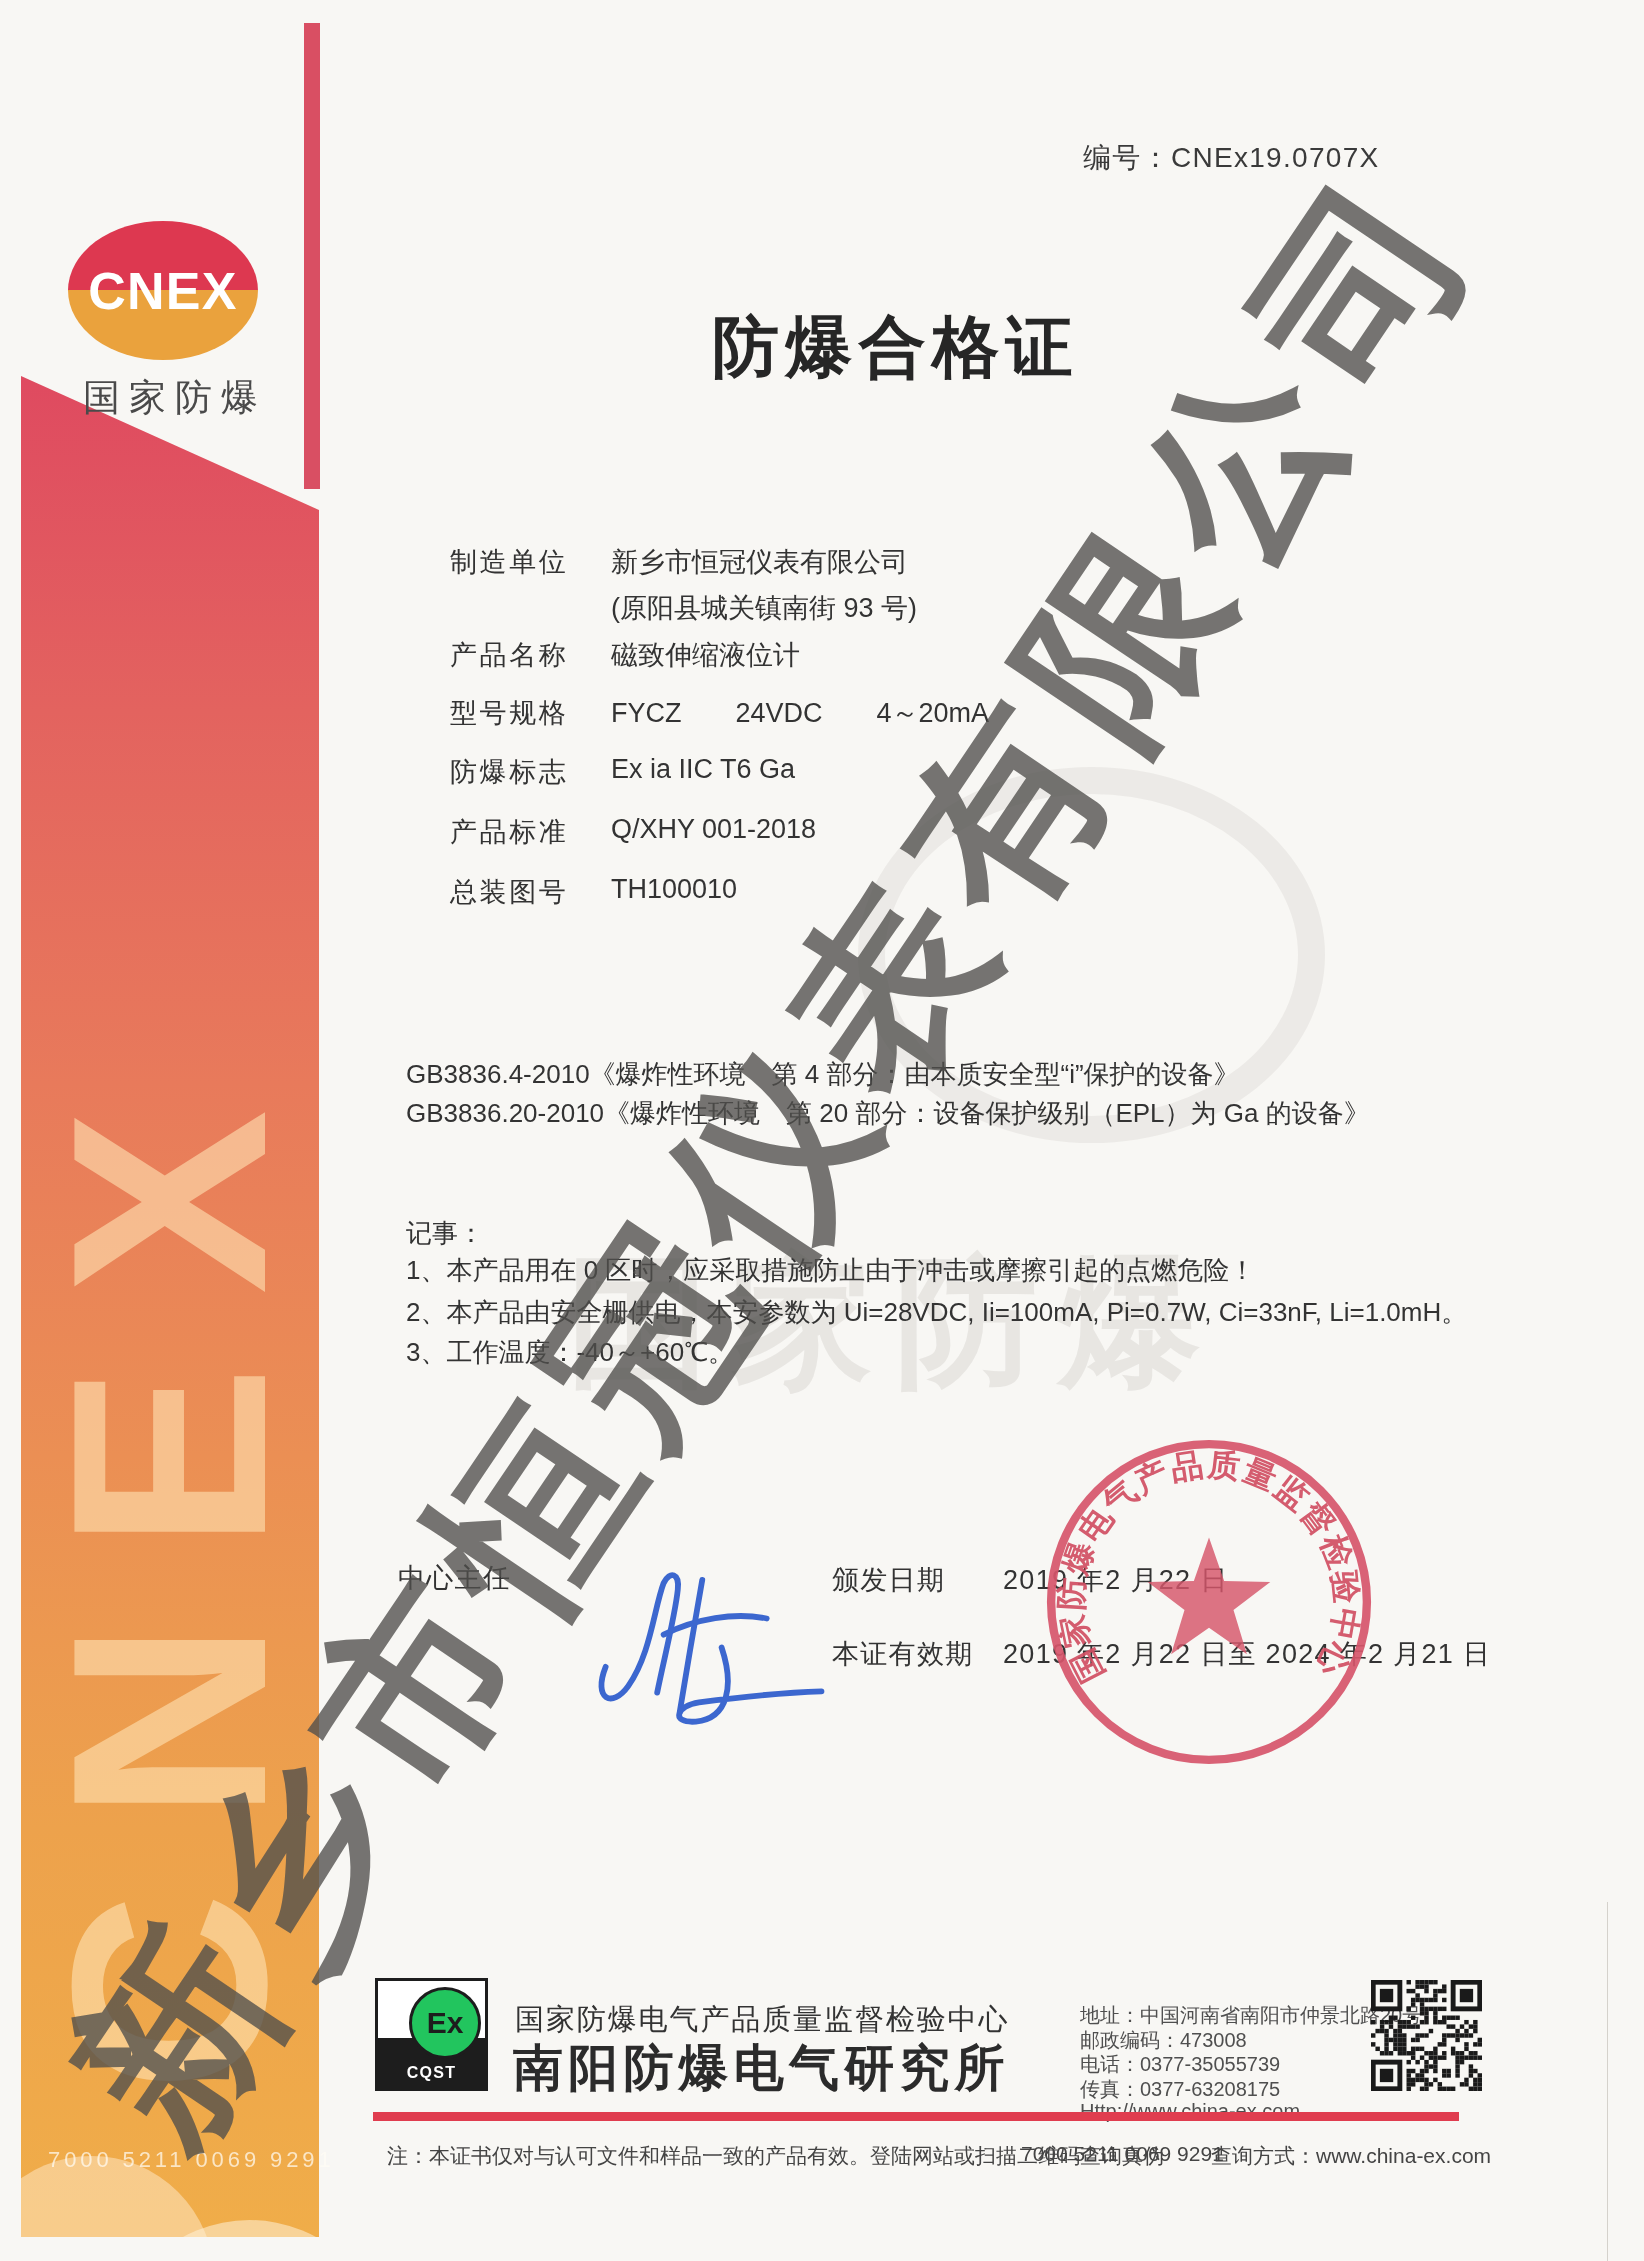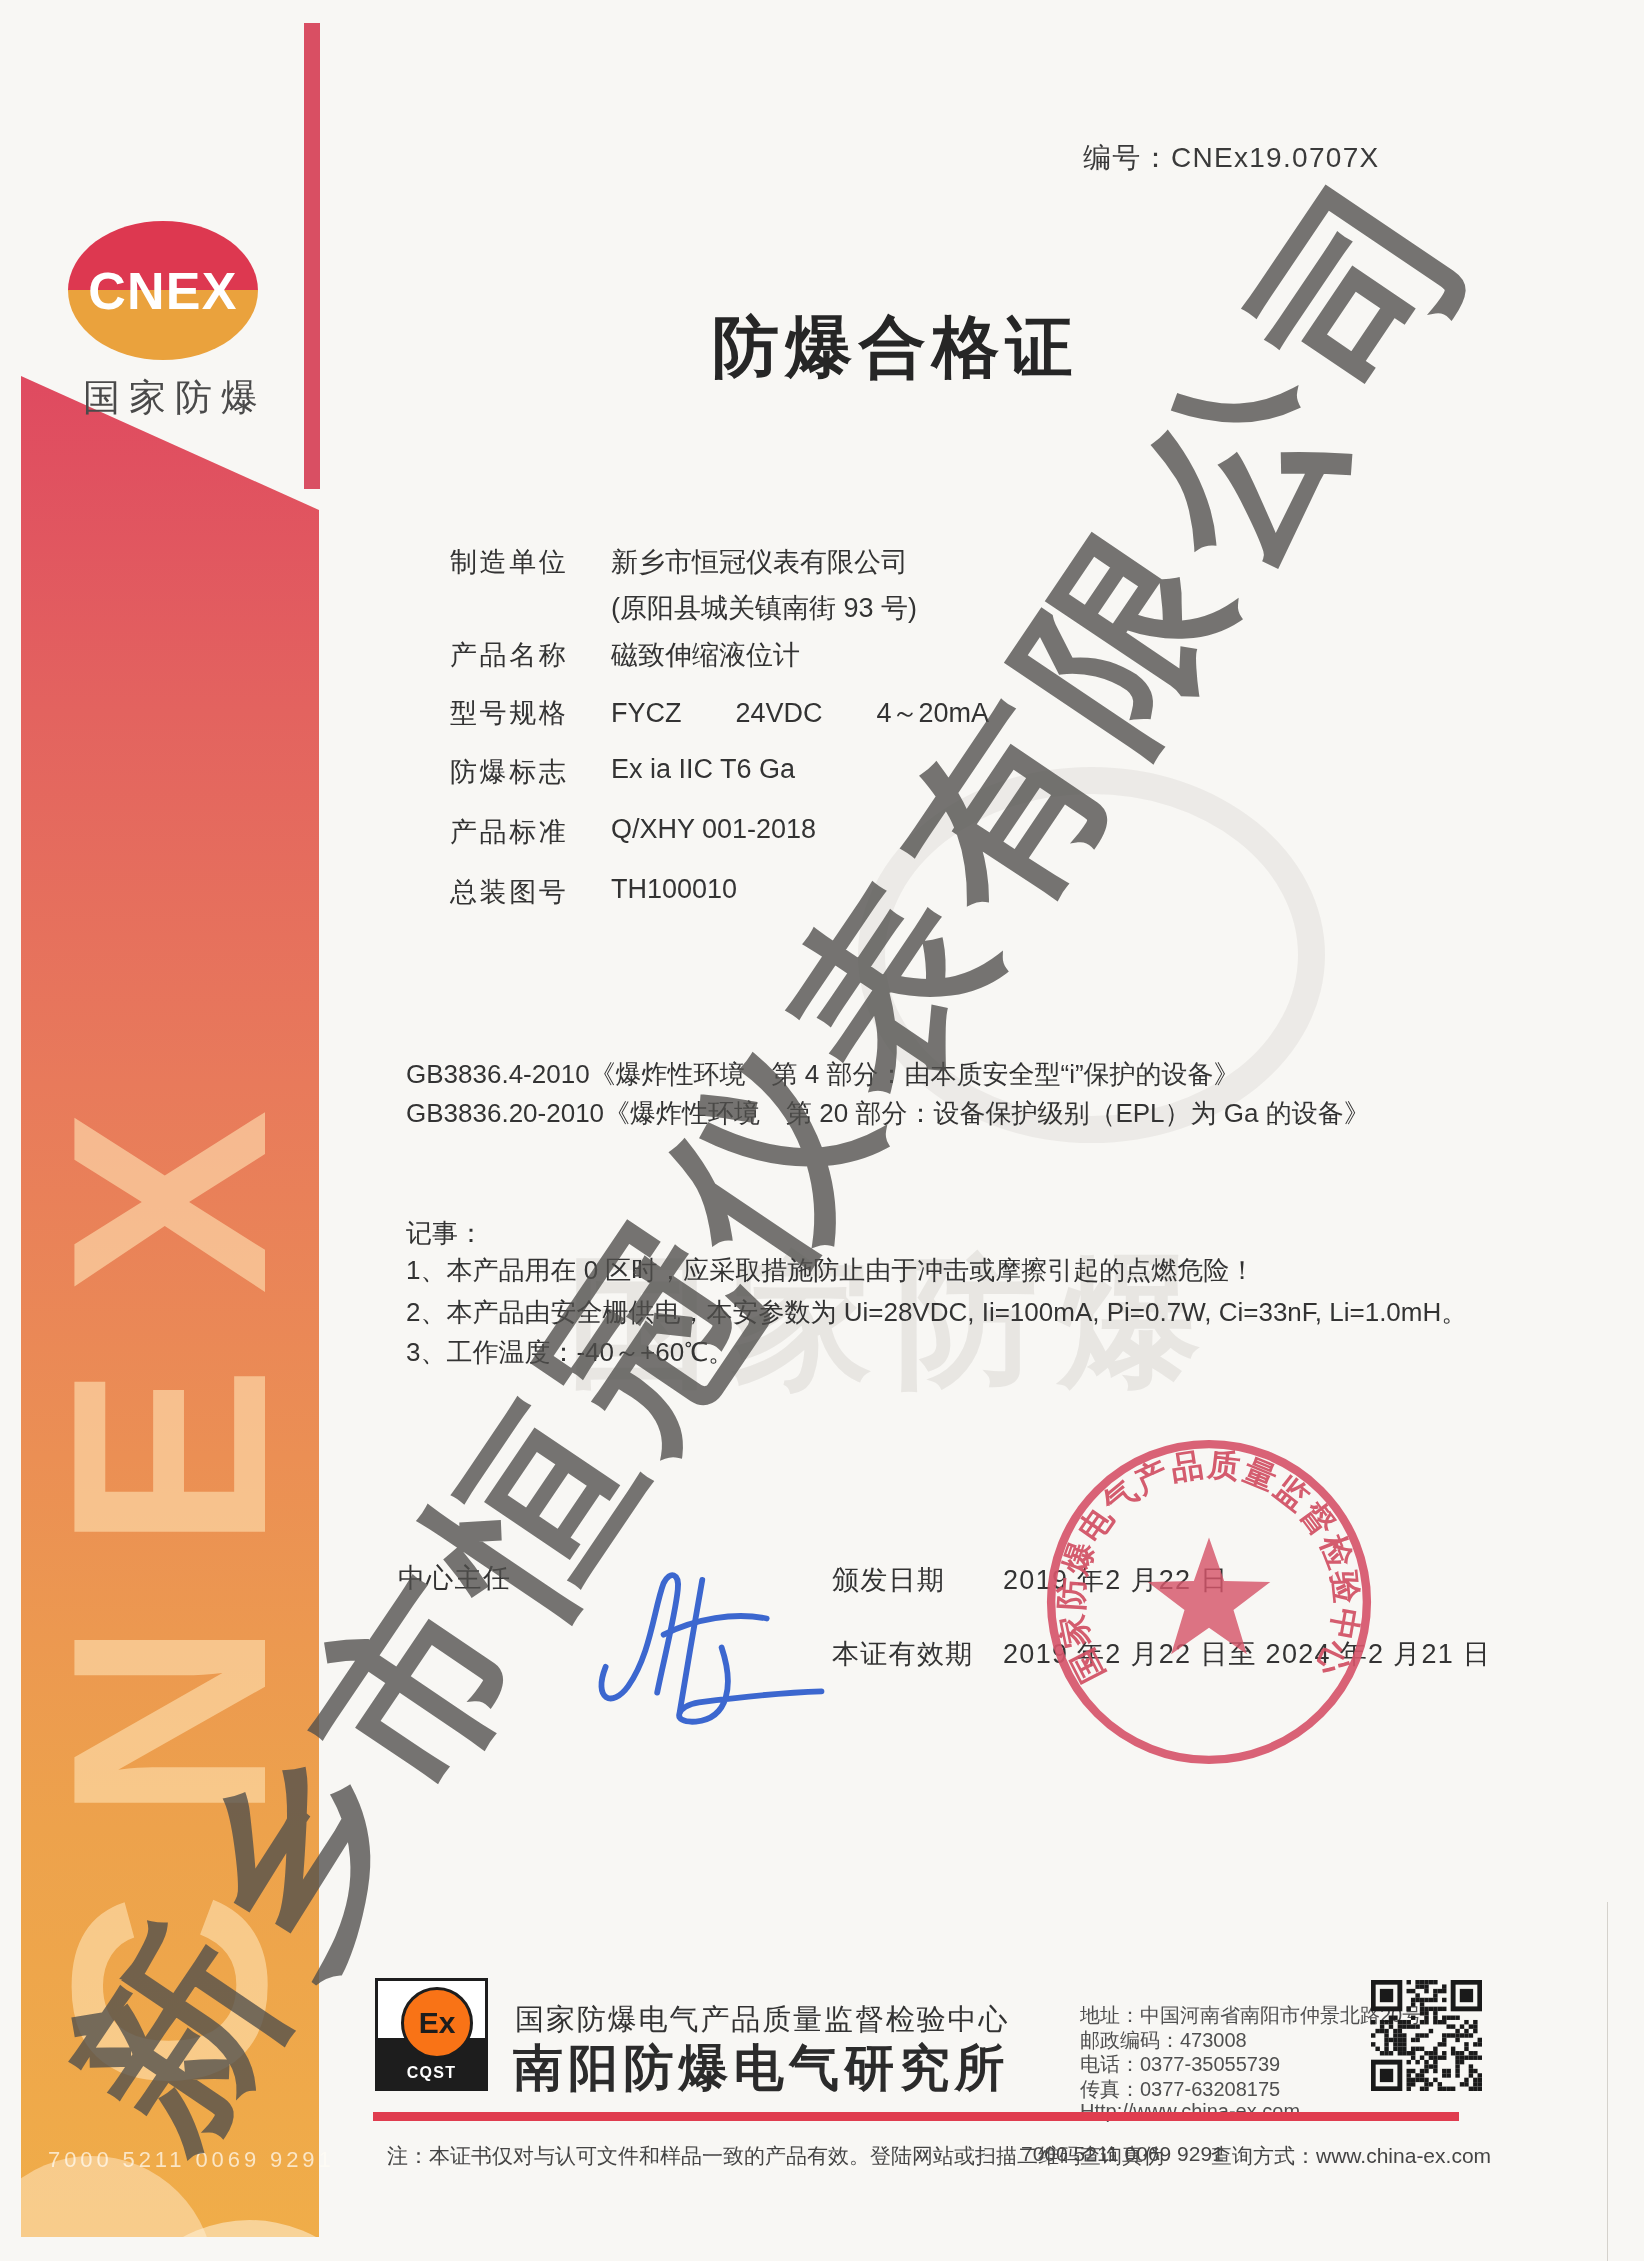--- a/index.html
+++ b/index.html
@@ -72,22 +72,22 @@
     left:858px; top:767px; width:413px; height:322px; border-radius:50%;
     border:27px solid rgba(190,186,178,0.20); z-index:0;
   }
 
   .seal-svg { left:1035px; top:1428px; z-index:5; }
 
   
   .exlogo { left:375px; top:1978px; width:113px; height:113px; box-sizing:border-box;
     border:3.9px solid #1d1d1d; background:#fff; z-index:2; }
   .exlogo-black { position:absolute; left:0; bottom:0; width:100%; height:50px; background:#1d1d1d; }
-  .exlogo-circle { position:absolute; left:23px; top:6.4px; width:72px; height:72px; box-sizing:border-box;
-    border:3.9px solid #1d1d1d; border-radius:50%; background:#f97316;
+  .exlogo-circle { position:absolute; left:31px; top:6.4px; width:72px; height:72px; box-sizing:border-box;
+    border:3.9px solid #1d1d1d; border-radius:50%; background:#22c55e;
     display:flex; align-items:center; justify-content:center;
     font-size:30px; font-weight:bold; color:#1d1d1d; z-index:2; }
   .exlogo-cqst { position:absolute; left:0; bottom:6.4px; width:100%; text-align:center;
     color:#fff; font-size:16px; font-weight:bold; letter-spacing:1.3px; z-index:3; }
 
   .center-name { left:515px; top:2000px; font-size:29px; color:#333; letter-spacing:1.9px; z-index:2; }
   .institute-name { left:513px; top:2035px; font-size:50px; font-weight:bold; color:#2b2b2b; letter-spacing:5.2px; z-index:2; }
 
   .addr { position:absolute; left:1032px; font-size:20px; color:#4f4f4f; z-index:2; white-space:nowrap;margin-left:48px; }
 

